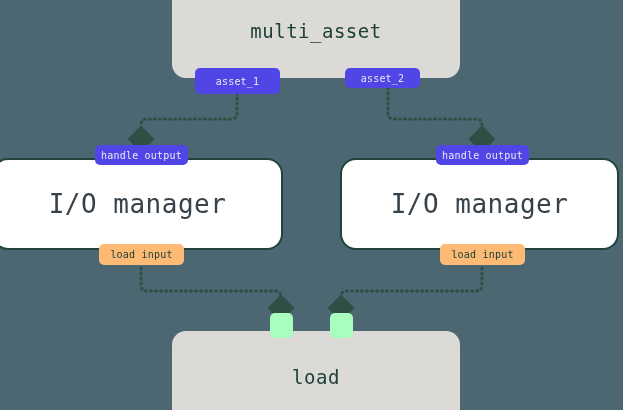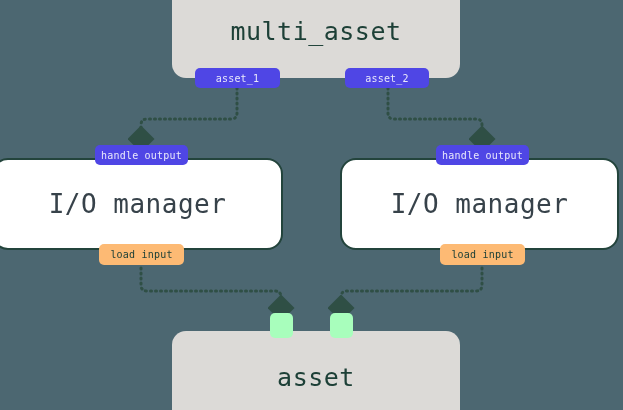--- a/index.html
+++ b/index.html
@@ -29,21 +29,21 @@
     display: flex;
     align-items: center;
     justify-content: center;
   }
   .node-asset {
     background: #dcdad7;
     border-radius: 14px;
   }
   .node-asset .node-label {
     color: #1d4037;
-    font-size: 25px;
+    font-size: 19px;
     letter-spacing: 0.5px;
   }
   .node-iomgr {
     background: #ffffff;
     border: 2px solid #23443c;
     border-radius: 16px;
   }
   .node-iomgr .node-label {
     color: #37424a;
     font-size: 26px;
@@ -95,25 +95,25 @@
 
     <path d="M141,268 L141,285 Q141,291 147,291 L275,291 Q281,291 281,297 L281,308" fill="none" stroke="#2f4f45" stroke-width="3" stroke-dasharray="1 4" stroke-linecap="round" marker-end="url(#diamond)"></path>
 
     <path d="M482,268 L482,285 Q482,291 476,291 L347,291 Q341,291 341,297 L341,308" fill="none" stroke="#2f4f45" stroke-width="3" stroke-dasharray="1 4" stroke-linecap="round" marker-end="url(#diamond)"></path>
   </svg>
 
   <div class="node node-asset" style="left:172px; top:-16px; width:288px; height:94px;">
     <span class="node-label">multi_asset</span>
   </div>
 
-  <div class="badge badge-out" style="left:195px; top:68px; width:85px; height:20px;">
+  <div class="badge badge-out" style="left:195px; top:68px; width:85px; height:26px;">
     <span>asset_1</span>
   </div>
 
-  <div class="badge badge-out" style="left:345px; top:68px; width:84px; height:20px;">
+  <div class="badge badge-out" style="left:345px; top:68px; width:75px; height:20px;">
     <span>asset_2</span>
   </div>
 
   <div class="node node-iomgr" style="left:-8px; top:158px; width:291px; height:92px;">
     <span class="node-label">I/O manager</span>
   </div>
 
   <div class="badge badge-out" style="left:95px; top:145px; width:93px; height:20px;">
     <span>handle output</span>
   </div>
@@ -132,16 +132,16 @@
 
   <div class="badge badge-in" style="left:440px; top:244px; width:85px; height:21px;">
     <span>load input</span>
   </div>
 
   <div class="port" style="left:270px; top:313px; width:23px; height:25px;"></div>
 
   <div class="port" style="left:330px; top:313px; width:23px; height:25px;"></div>
 
   <div class="node node-asset" style="left:172px; top:331px; width:288px; height:92px;">
-    <span class="node-label">asset</span>
+    <span class="node-label">load</span>
   </div>
 
 </div>
 
 </body></html>

